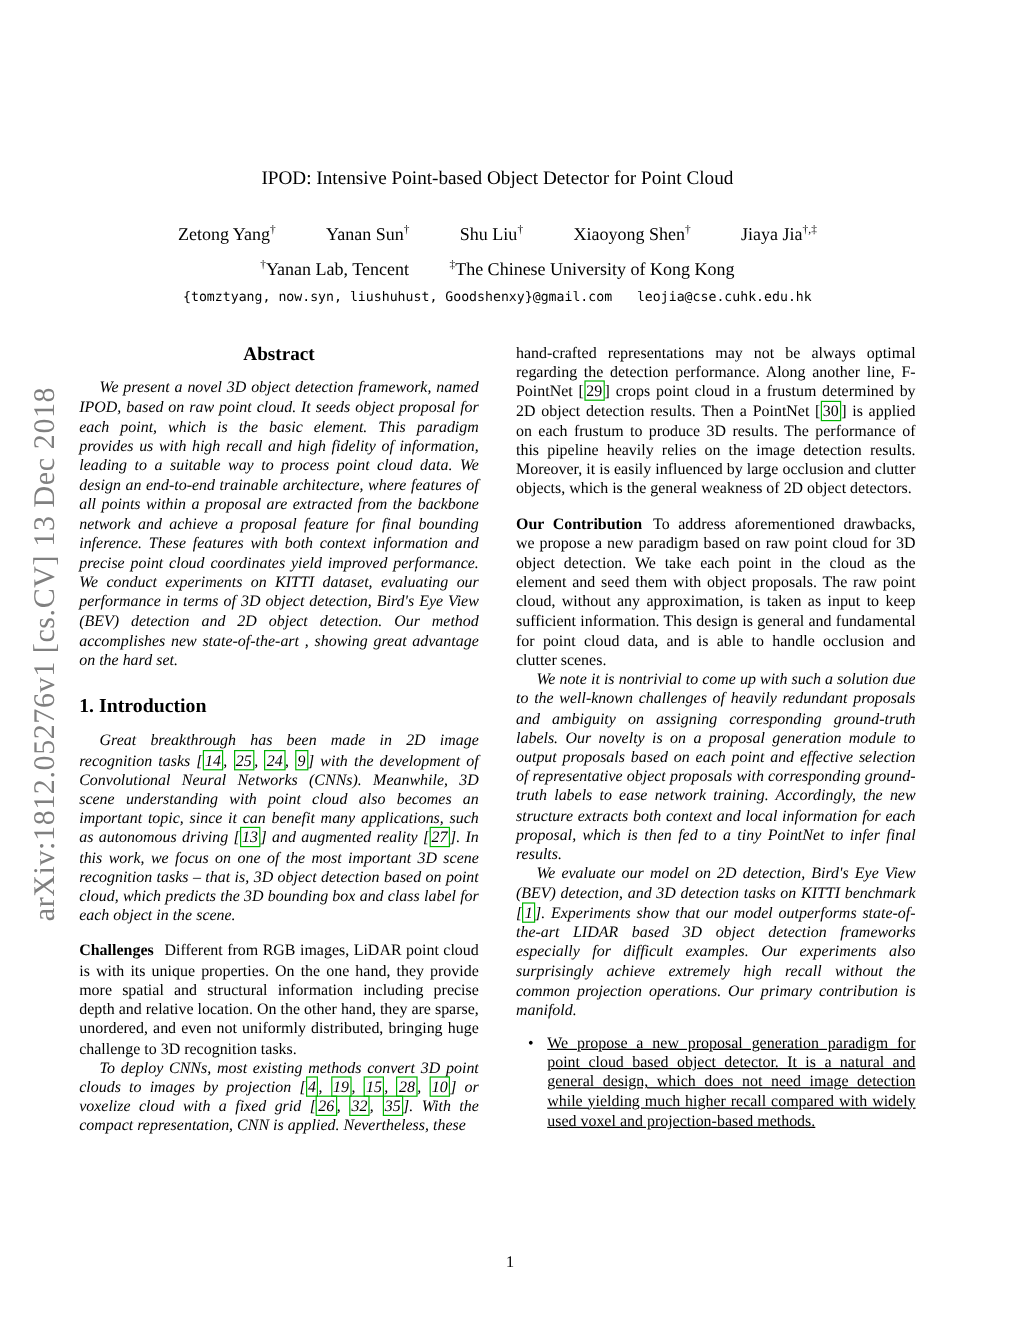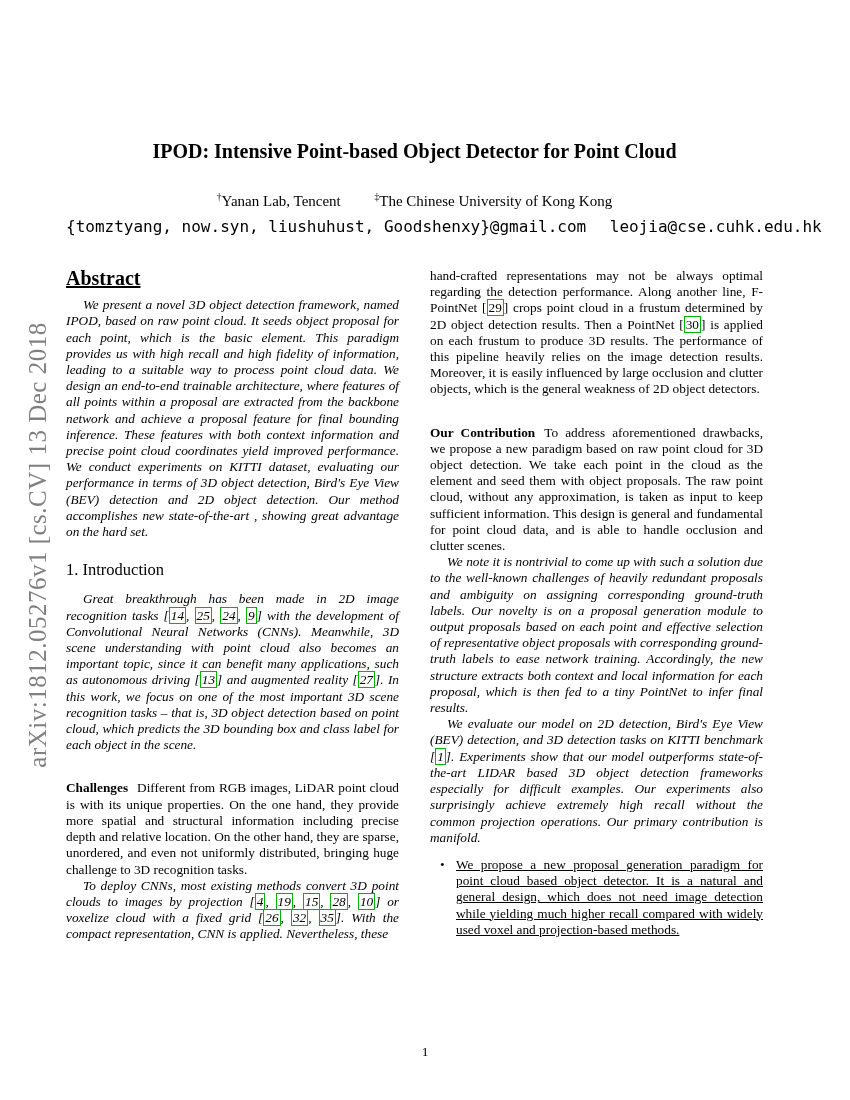--- a/index.html
+++ b/index.html
@@ -24,22 +24,22 @@
     letter-spacing: 0.5px;
   }
   .content {
     position: absolute;
     top: 140px;
     left: 66px;
     width: 697px;
   }
   .paper-title {
     margin: 0 0 30px 0;
-    font-size: 20px;
-    font-weight: bold;
+    font-size: 16px;
+    font-weight: normal;
     text-align: center;
   }
   .authors-row {
     display: flex;
     justify-content: center;
     gap: 42px;
     font-size: 15px;
     margin-bottom: 12px;
   }
   .author { white-space: nowrap; }
@@ -50,51 +50,51 @@
   }
   .affil-row {
     text-align: center;
     font-size: 15px;
     margin-bottom: 7px;
   }
   .affil { margin: 0 15px; white-space: nowrap; }
   .emails-row {
     text-align: center;
     font-family: "DejaVu Sans Mono", "Liberation Mono", monospace;
-    font-size: 16px;
+    font-size: 11px;
     margin-bottom: 32px;
     white-space: nowrap;
   }
   .email-gap { margin-left: 14px; }
   .columns {
     display: flex;
     gap: 31px;
   }
   .col {
     width: 333px;
     font-size: 13.3px;
     line-height: 16.2px;
     text-align: justify;
   }
   .abstract-heading {
     margin: 2px 0 11px 0;
-    font-size: 20px;
+    font-size: 16px;
     font-weight: bold;
-    text-decoration: underline;
+    text-align: center;
   }
   .abstract-text { font-style: italic; }
   .section-heading {
     margin: 22px 0 13px 0;
     font-size: 16.5px;
-    font-weight: normal;
+    font-weight: bold;
     text-align: left;
   }
   p { margin: 0; }
   .indent { text-indent: 17px; font-style: italic; }
-  .para-gap { margin-top: 27px; }
+  .para-gap { margin-top: 13px; }
   .run-in {
     font-weight: bold;
     margin-right: 9px;
   }
   .cite {
     border: 1px solid var(--cite-color, #00b400);
     padding: 0 1px;
   }
   .bullet-item {
     display: flex;
@@ -124,20 +124,27 @@
 <body>
 
 <div class="page">
 
   <div class="arxiv-banner">arXiv:1812.05276v1  [cs.CV]  13 Dec 2018</div>
 
   <div class="content">
 
     <h1 class="paper-title">IPOD: Intensive Point-based Object Detector for Point Cloud</h1>
 
+    <div class="authors-row">
+      <span class="author"><span>Zetong Yang</span><sup>†</sup></span>
+      <span class="author"><span>Yanan Sun</span><sup>†</sup></span>
+      <span class="author"><span>Shu Liu</span><sup>†</sup></span>
+      <span class="author"><span>Xiaoyong Shen</span><sup>†</sup></span>
+      <span class="author"><span>Jiaya Jia</span><sup>†,‡</sup></span>
+    </div>
 
     <div class="affil-row">
       <span class="affil"><sup>†</sup><span>Yanan Lab, Tencent</span></span>
       <span class="affil"><sup>‡</sup><span>The Chinese University of Kong Kong</span></span>
     </div>
 
     <div class="emails-row">
       <span>{tomztyang, now.syn, liushuhust, Goodshenxy}@gmail.com</span>
       <span class="email-gap">leojia@cse.cuhk.edu.hk</span>
     </div>

